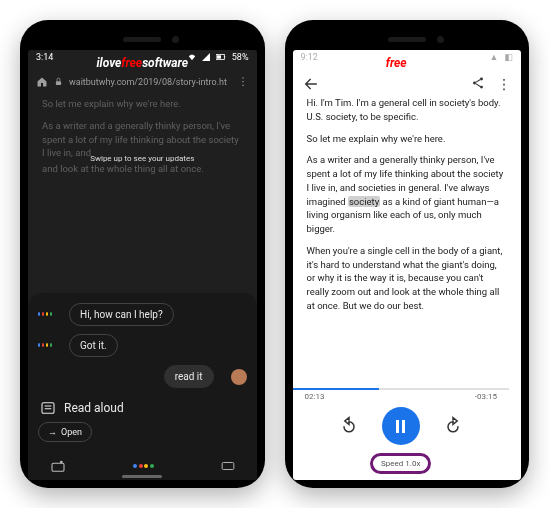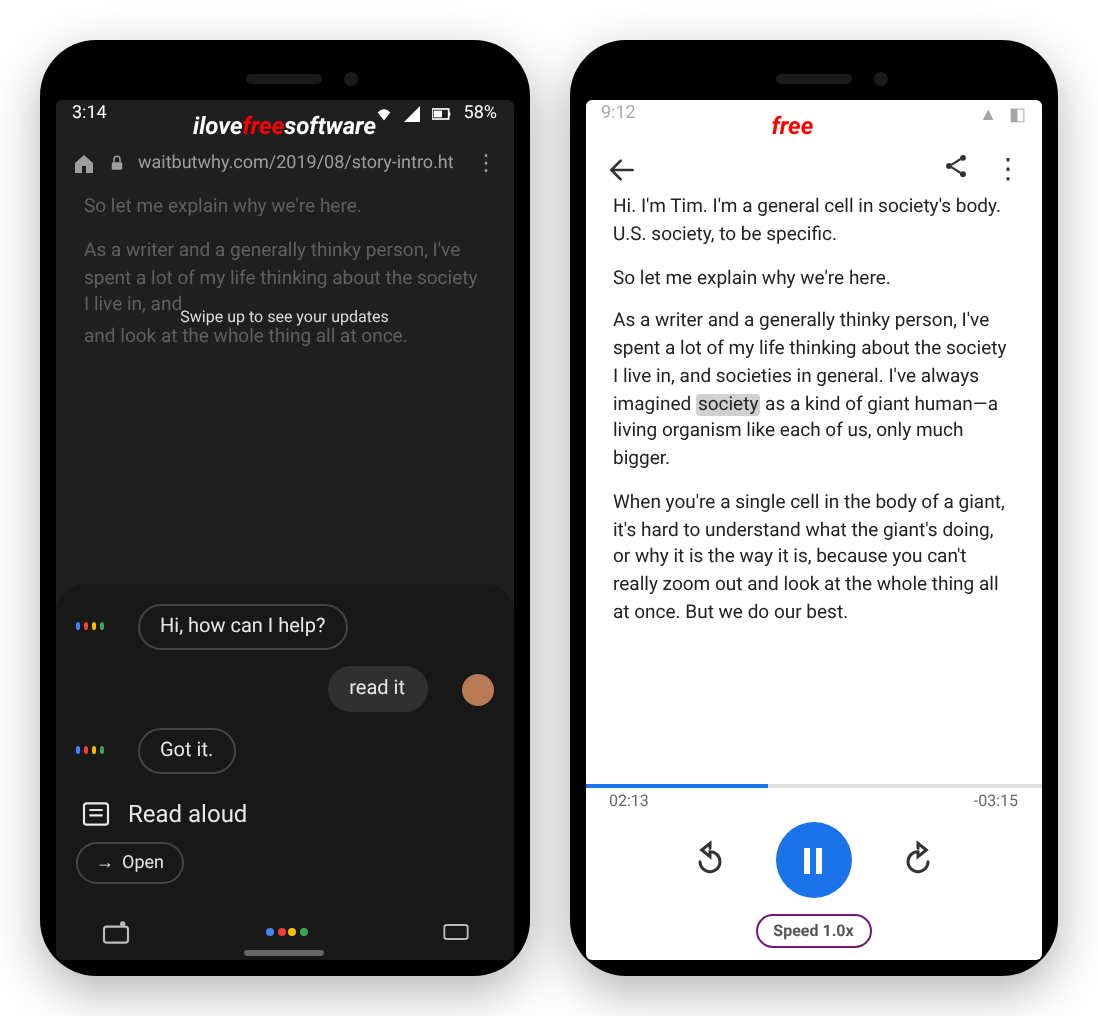--- a/index.html
+++ b/index.html
@@ -222,24 +222,23 @@
     display: inline-flex; align-items: center; justify-content: center;
   }
   .pause-bars { display:flex; gap:3px; }
   .pause-bars span { width:3px; height:13px; background:#fff; }
   .speed-chip {
     display: block;
     margin: 4px auto 0;
     width: fit-content;
     font-size: 8px;
     color: #555;
-    border: 1px solid #701a75;
+    border: 3px solid #701a75;
     border-radius: 12px;
     padding: 3px 8px;
-    font-weight: bold;
   }
   svg { display:block; }
 </style>
 </head>
 <body>
 
 <div class="phone">
   <div class="phone-top">
     <div class="speaker"></div>
     <div class="camera"></div>
@@ -290,33 +289,33 @@
       <div class="a-row">
         <div class="a-icon dots4">
           <span class="d-blue"></span>
             <span class="d-red"></span>
             <span class="d-yellow"></span>
             <span class="d-green"></span>
         </div>
         <div class="bubble">Hi, how can I help?</div>
       </div>
 
-      <div class="a-row right">
-        <div class="bubble user">read it</div>
-        <div class="avatar"></div>
-      </div>
-
       <div class="a-row">
         <div class="a-icon dots4">
           <span class="d-blue"></span>
             <span class="d-red"></span>
             <span class="d-yellow"></span>
             <span class="d-green"></span>
         </div>
         <div class="bubble">Got it.</div>
+      </div>
+
+      <div class="a-row right">
+        <div class="bubble user">read it</div>
+        <div class="avatar"></div>
       </div>
 
       <div class="card-section">
         <div class="read-aloud-row">
           <svg width="16" height="16" viewBox="0 0 24 24">
               <rect x="3" y="4" width="18" height="16" rx="2" stroke="#e8e8e8" stroke-width="1.6" fill="none"></rect>
               <line x1="7" y1="9" x2="17" y2="9" stroke="#e8e8e8" stroke-width="1.6"></line>
               <line x1="7" y1="13" x2="17" y2="13" stroke="#e8e8e8" stroke-width="1.6"></line>
             </svg>
           <span>Read aloud</span>
@@ -385,21 +384,21 @@
       </div>
     </div>
 
     <div class="article">
       <p>Hi. I'm Tim. I'm a general cell in society's body. U.S. society, to be specific.</p>
       <p>So let me explain why we're here.</p>
       <p><span>As a writer and a generally thinky person, I've spent a lot of my life thinking about the society I live in, and societies in general. I've always imagined </span><span class="highlight">society</span><span> as a kind of giant human—a living organism like each of us, only much bigger.</span></p>
       <p>When you're a single cell in the body of a giant, it's hard to understand what the giant's doing, or why it is the way it is, because you can't really zoom out and look at the whole thing all at once. But we do our best.</p>
     </div>
 
-    <div style="position:absolute;bottom:6px;left:0;right:0">
+    <div style="position:absolute;bottom:6px;left:0;right:12px">
       <div class="progress-track">
         <div class="progress-fill" style="width:40%"></div>
       </div>
       <div class="time-row">
         <span>02:13</span>
         <span>-03:15</span>
       </div>
       <div class="controls">
         <span class="ctrl-btn">
           <svg width="20" height="20" viewBox="0 0 24 24">

